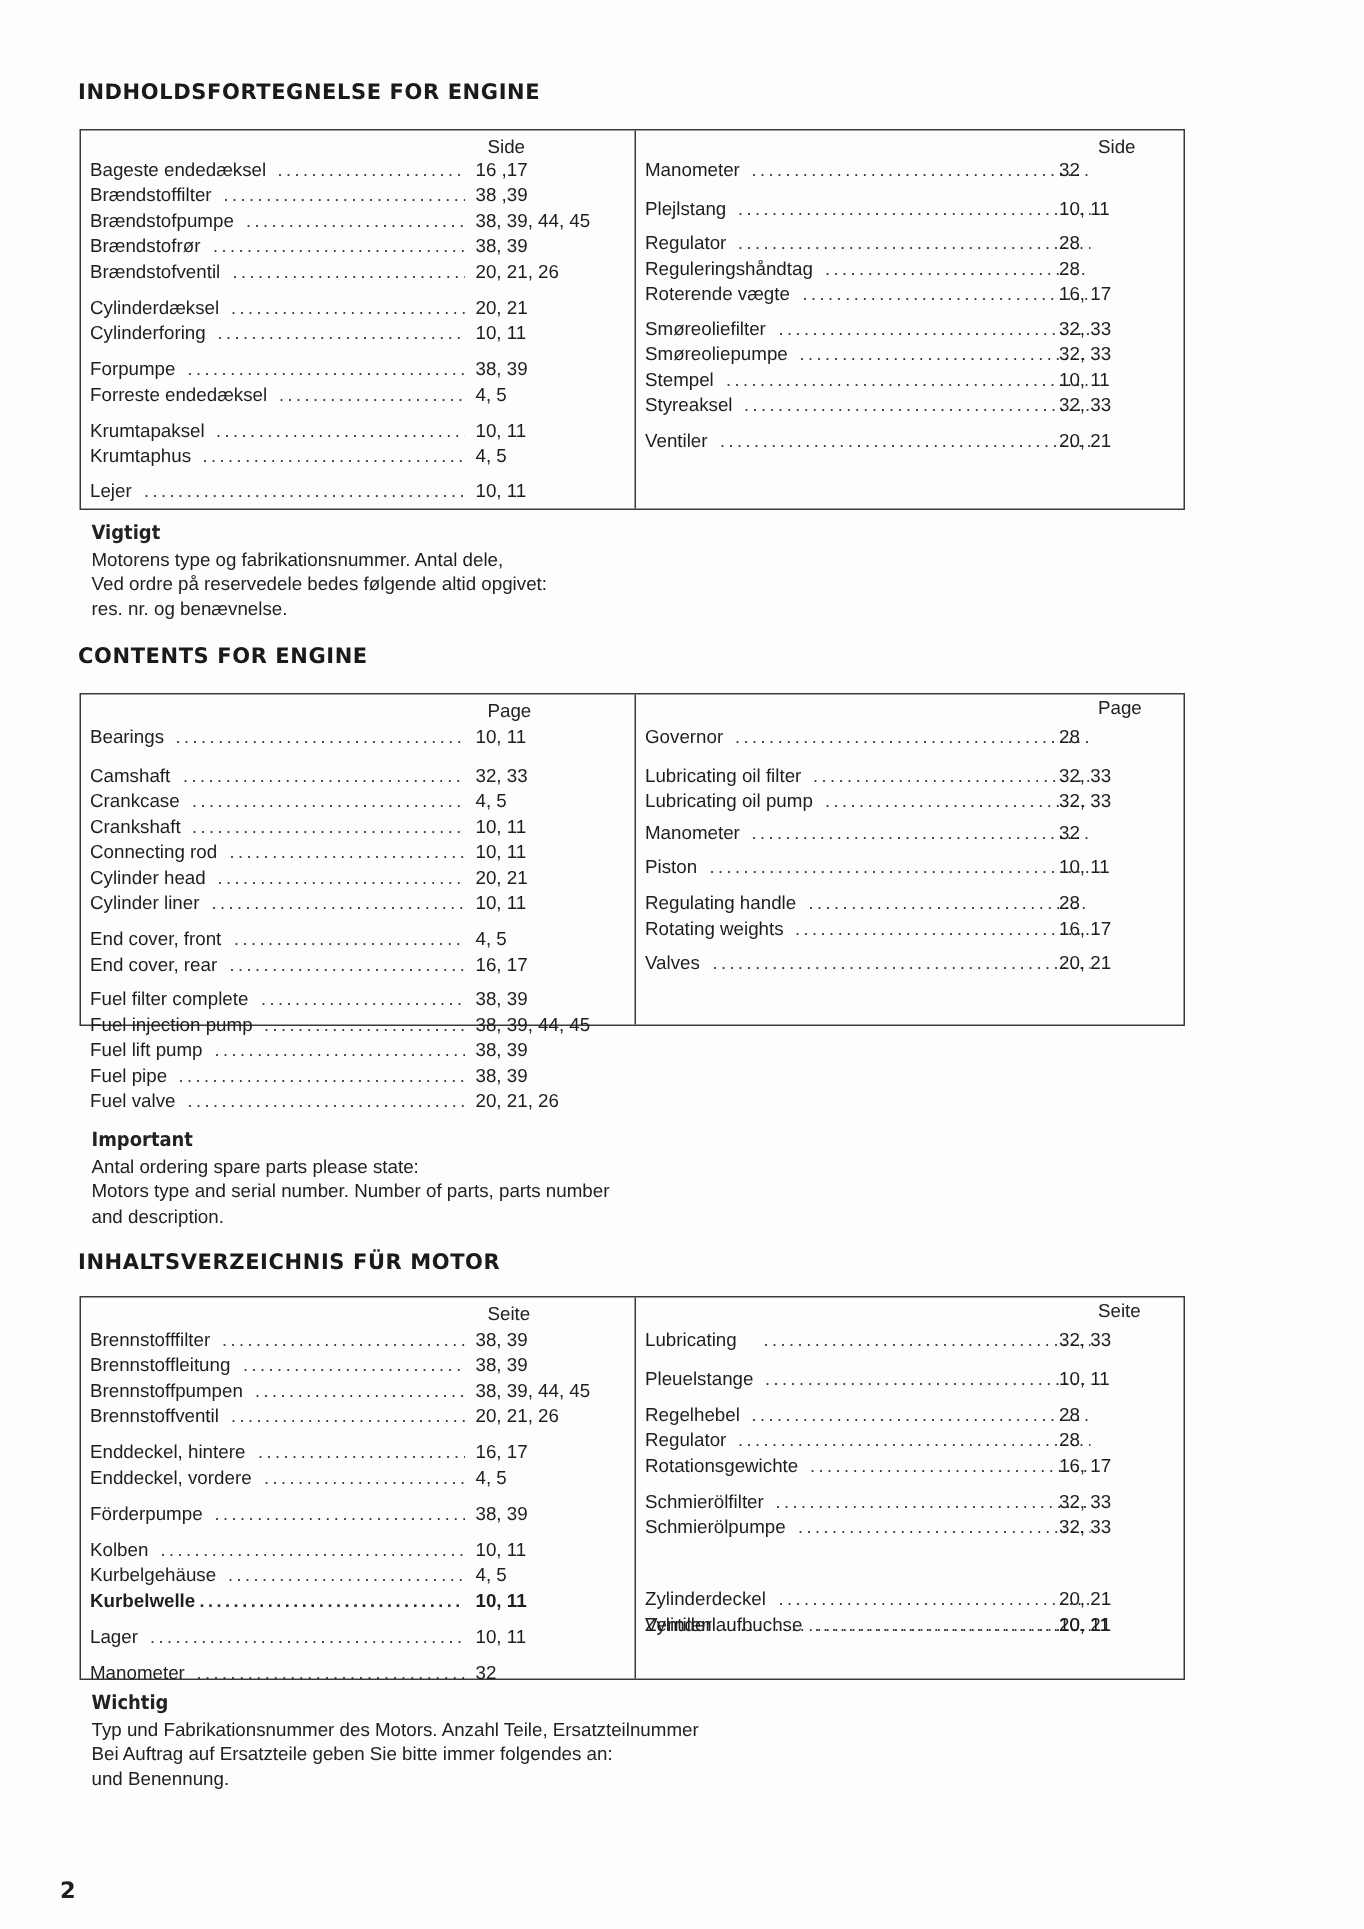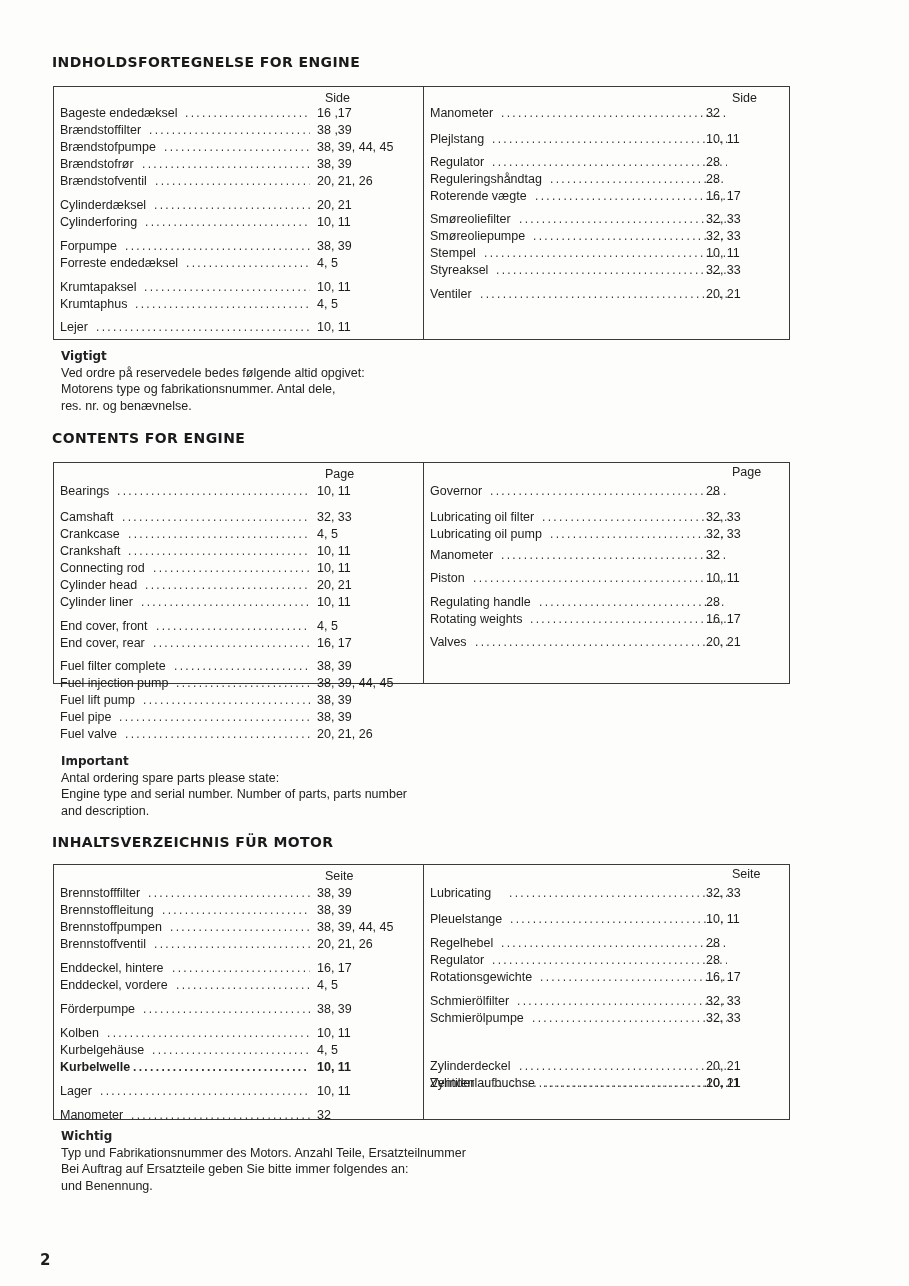--- a/index.html
+++ b/index.html
@@ -172,22 +172,22 @@
         </div>
         <div class="row" style="top: 199px;">
           <span class="name">Ventiler</span>
           <span class="dots" style="left: 50px;">............................................................</span>
           <span class="pg">20, 21</span>
         </div>
       </div>
   </div>
   <div class="note" style="top:348px;">
     <span class="nt">Vigtigt</span>
+    <span class="ln">Motorens type og fabrikationsnummer. Antal dele,</span>
     <span class="ln">Ved ordre på reservedele bedes følgende altid opgivet:</span>
-    <span class="ln">Motorens type og fabrikationsnummer. Antal dele,</span>
     <span class="ln">res. nr. og benævnelse.</span>
   </div>
 
   <div class="sec-title" style="top:430px;">CONTENTS FOR ENGINE</div>
   <div class="tbl" id="tbl1" style="top:462px; height:222px;">
     <div class="divider"></div>
     <div class="col left">
       <div class="hdr" style="top:4px;">Page</div>
     <div class="row" style="top: 20px;">
           <span class="name">Bearings</span>
@@ -300,21 +300,21 @@
         <div class="row" style="top: 171px;">
           <span class="name">Valves</span>
           <span class="dots" style="left: 45px;">............................................................</span>
           <span class="pg">20, 21</span>
         </div>
       </div>
   </div>
   <div class="note" style="top:753px;">
     <span class="nt">Important</span>
     <span class="ln">Antal ordering spare parts please state:</span>
-    <span class="ln">Engine type and serial number. Number of parts, parts number</span>
+    <span class="ln">Motors type and serial number. Number of parts, parts number</span>
     <span class="ln">and description.</span>
   </div>
 
   <div class="sec-title" style="top:834px;">INHALTSVERZEICHNIS FÜR MOTOR</div>
   <div class="tbl" id="tbl2" style="top:864px; height:256px;">
     <div class="divider"></div>
     <div class="col left">
       <div class="hdr" style="top:4px;">Seite</div>
     <div class="row" style="top: 20px;">
           <span class="name">Brennstofffilter</span>

